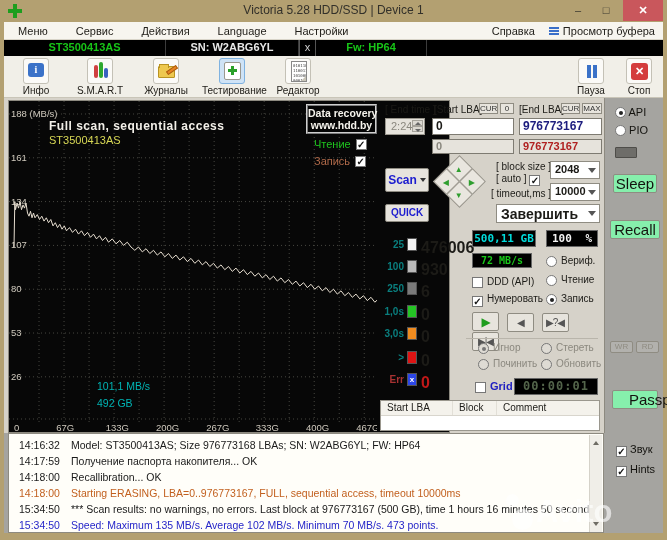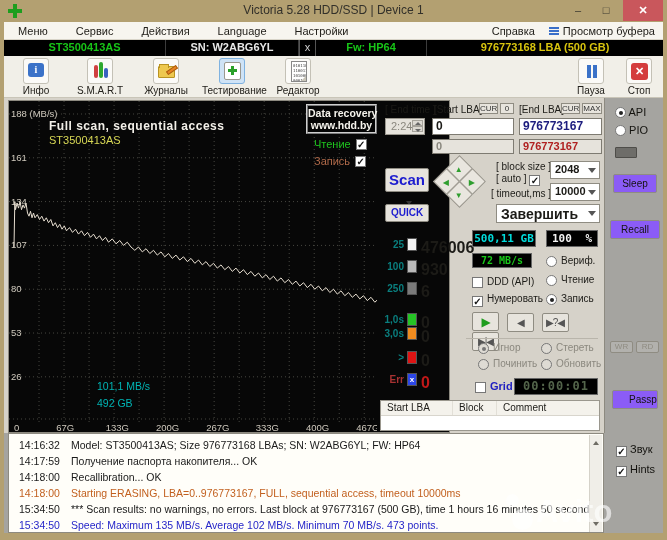--- a/index.html
+++ b/index.html
@@ -86,21 +86,21 @@
   .p-input.gray { background:#e6e3dc; color:#8a877e; }
   .p-input.red { background:#e6e3dc; color:#b02020; }
   .p-input.navy { color:#1c1c7e; }
   .spin { position:absolute; left:7px; top:20px; width:40px; height:17px; background:#e6e3dc; border:1px solid #9a978e; color:#8a877e; font-size:11px; line-height:15px; padding-left:5px; }
   .spin .arrows { position:absolute; right:1px; top:1px; width:11px; height:13px; }
   .spin .arrows i { display:block; height:6px; background:#dcd9d2; border:1px solid #a5a29a; position:relative; }
   .spin .arrows i:before { content:""; position:absolute; left:2px; border-style:solid; }
   .spin .arrows .up:before { top:1px; border-width:0 3px 3px 3px; border-color:transparent transparent #666 transparent; }
   .spin .arrows .dn:before { top:2px; border-width:3px 3px 0 3px; border-color:#666 transparent transparent transparent; }
   .p-btn { position:absolute; background:#e7e4dd; border:1px solid #8f8c82; border-radius:2px; text-align:center; color:#1c1ccf; font-weight:bold; }
-  .btn-scan { left:7px; top:70px; width:44px; height:24px; font-size:15px; line-height:22px; }
+  .btn-scan { left:7px; top:70px; width:44px; height:24px; font-size:12px; line-height:22px; }
   .btn-scan .dd { display:inline-block; margin-left:3px; border-style:solid; border-width:4px 3.5px 0 3.5px; border-color:#333 transparent transparent transparent; vertical-align:2px; }
   .btn-quick { left:7px; top:106px; width:44px; height:18px; font-size:10px; line-height:16px; }
   .dpad { position:absolute; left:58px; top:60px; width:48px; height:48px; }
   .dkey { position:absolute; width:19px; height:19px; background:#e9e6df; border:1px solid #97948b; transform:rotate(45deg); }
   .dkey span { display:block; transform:rotate(-45deg); text-align:center; font-size:8px; line-height:19px; color:#2f9e2f; }
   .dk-up{left:14px;top:1px}.dk-lf{left:1px;top:14px}.dk-rt{left:27px;top:14px}.dk-dn{left:14px;top:27px}
   .p-select { position:absolute; background:#fff; border:1px solid #8f8c82; font-size:11px; font-weight:bold; padding:1px 14px 0 4px; white-space:nowrap; overflow:hidden; }
   .p-select:after { content:""; position:absolute; right:3px; top:6px; border-style:solid; border-width:5px 4px 0 4px; border-color:#555 transparent transparent transparent; }
   .cb { display:inline-block; width:11px; height:11px; background:#fff; border:1px solid #777; font-size:10px; line-height:9px; text-align:center; color:#111; vertical-align:-2px; }
   .cb.checked:before { content:"\2713"; font-weight:bold; }
@@ -131,21 +131,21 @@
   .grid-lbl { font-weight:bold; color:#2020c0; font-size:11px; margin-left:4px; vertical-align:1px; }
   .dtable { position:absolute; left:2px; top:302px; width:220px; height:31px; background:#fff; border:1px solid #9a978e; font-size:10px; }
   .dtable .hdr { display:flex; background:#f4f2ec; border-bottom:1px solid #d8d5cd; height:15px; line-height:14px; }
   .dtable .hdr div { padding-left:6px; border-right:1px solid #e2dfd7; }
   .th-lba{width:72px}.th-block{width:44px}.th-comment{flex:1;border-right:none!important}
 
   
   .rightstrip { position:absolute; left:600px; top:0; width:59px; height:335px; background:#a5a4a0; border-left:1px solid #8d8a80; font-size:11px; color:#14130f; }
   .rs-radio { position:absolute; left:10px; white-space:nowrap; }
   .rs-led { position:absolute; left:10px; top:49px; width:22px; height:11px; background:#6e6d69; border:1px solid #4e4d49; border-radius:1px; }
-  .rs-btn { position:absolute; background:#8b5cf6; border:1px solid #8f8c82; border-radius:2px; text-align:center; font-size:10px; color:#14130f; }
+  .rs-btn { position:absolute; background:#86efac; border:1px solid #8f8c82; border-radius:2px; text-align:center; font-size:15px; color:#14130f; }
   .rs-sleep{left:8px;top:76px;width:44px;height:19px;line-height:18px;}
   .rs-recall{left:5px;top:122px;width:50px;height:19px;line-height:18px;}
   .rs-passp{left:7px;top:292px;width:46px;height:19px;line-height:18px;padding-left:16px;}
   .rs-mini{width:23px;height:12px;font-size:8px;line-height:10px;color:#8f8c82;background:#b2b1ad;}
   .rs-wr{left:5px;top:243px;}
   .rs-rd{left:31px;top:243px;}
 
   
   .logarea { position:absolute; left:4px; top:433px; width:659px; height:100px; background:#a5a4a0; }
   .logbox { position:absolute; left:4px; top:0; width:596px; height:100px; background:#fffef9; border:1px solid #8d8a80; overflow:hidden; }
@@ -198,21 +198,20 @@
         </span>
       <span>Просмотр буфера</span>
     </div>
   </div>
 
   <div class="devicebar">
     <div class="devseg seg-model">ST3500413AS</div>
     <div class="devseg seg-sn">SN: W2ABG6YL</div>
     <div class="devseg seg-x">x</div>
     <div class="devseg seg-fw">Fw: HP64</div>
-    <div class="devseg seg-lba">976773168 LBA (500 GB)</div>
   </div>
 
   <div class="toolbar">
     <div class="tool-btn tb-info">
       <div class="tool-ic">
           <span class="ic-info"></span>
         </div>
       <div>Инфо</div>
     </div>
     <div class="tool-btn tb-smart">
@@ -375,21 +374,21 @@
       <div class="counter" style="top:162px;">
         <span class="clabel" style="color: rgb(10, 127, 127);">100</span>
         <span class="cblock" style="background: rgb(185, 185, 185);"></span>
         <span class="ccount">930</span>
       </div>
       <div class="counter" style="top:184px;">
         <span class="clabel" style="color: rgb(10, 127, 127);">250</span>
         <span class="cblock" style="background: rgb(122, 122, 122);"></span>
         <span class="ccount">6</span>
       </div>
-      <div class="counter" style="top:215px;">
+      <div class="counter" style="top:207px;">
         <span class="clabel" style="color: rgb(10, 127, 127);">1,0s</span>
         <span class="cblock" style="background: rgb(37, 196, 37);"></span>
         <span class="ccount">0</span>
       </div>
       <div class="counter" style="top:229px;">
         <span class="clabel" style="color: rgb(10, 127, 127);">3,0s</span>
         <span class="cblock" style="background: rgb(239, 139, 31);"></span>
         <span class="ccount">0</span>
       </div>
       <div class="counter" style="top:253px;">

